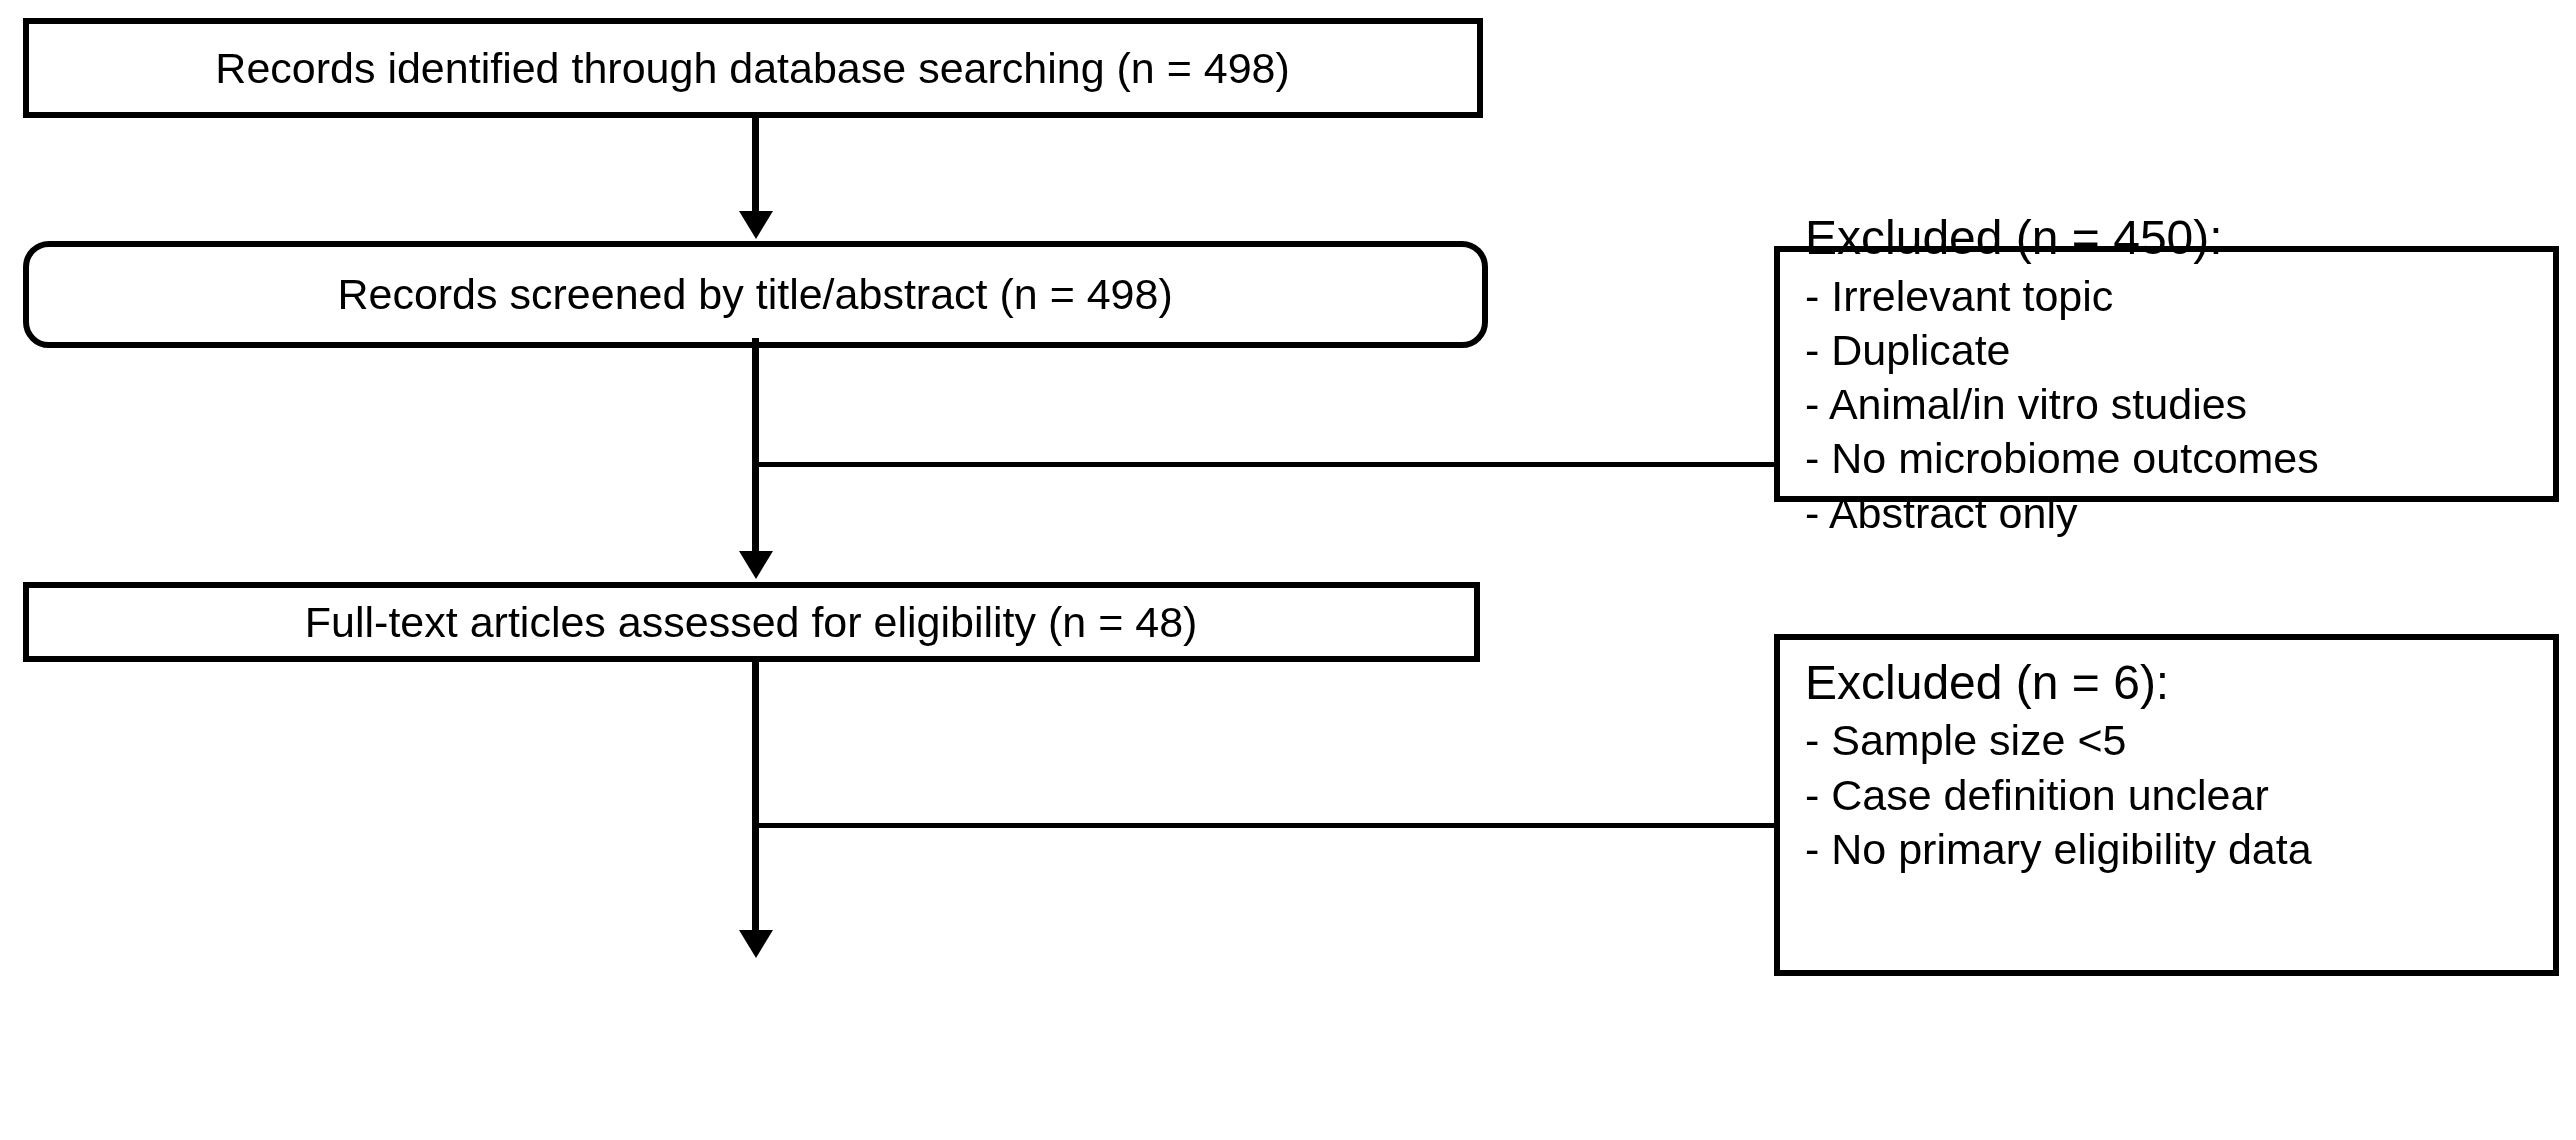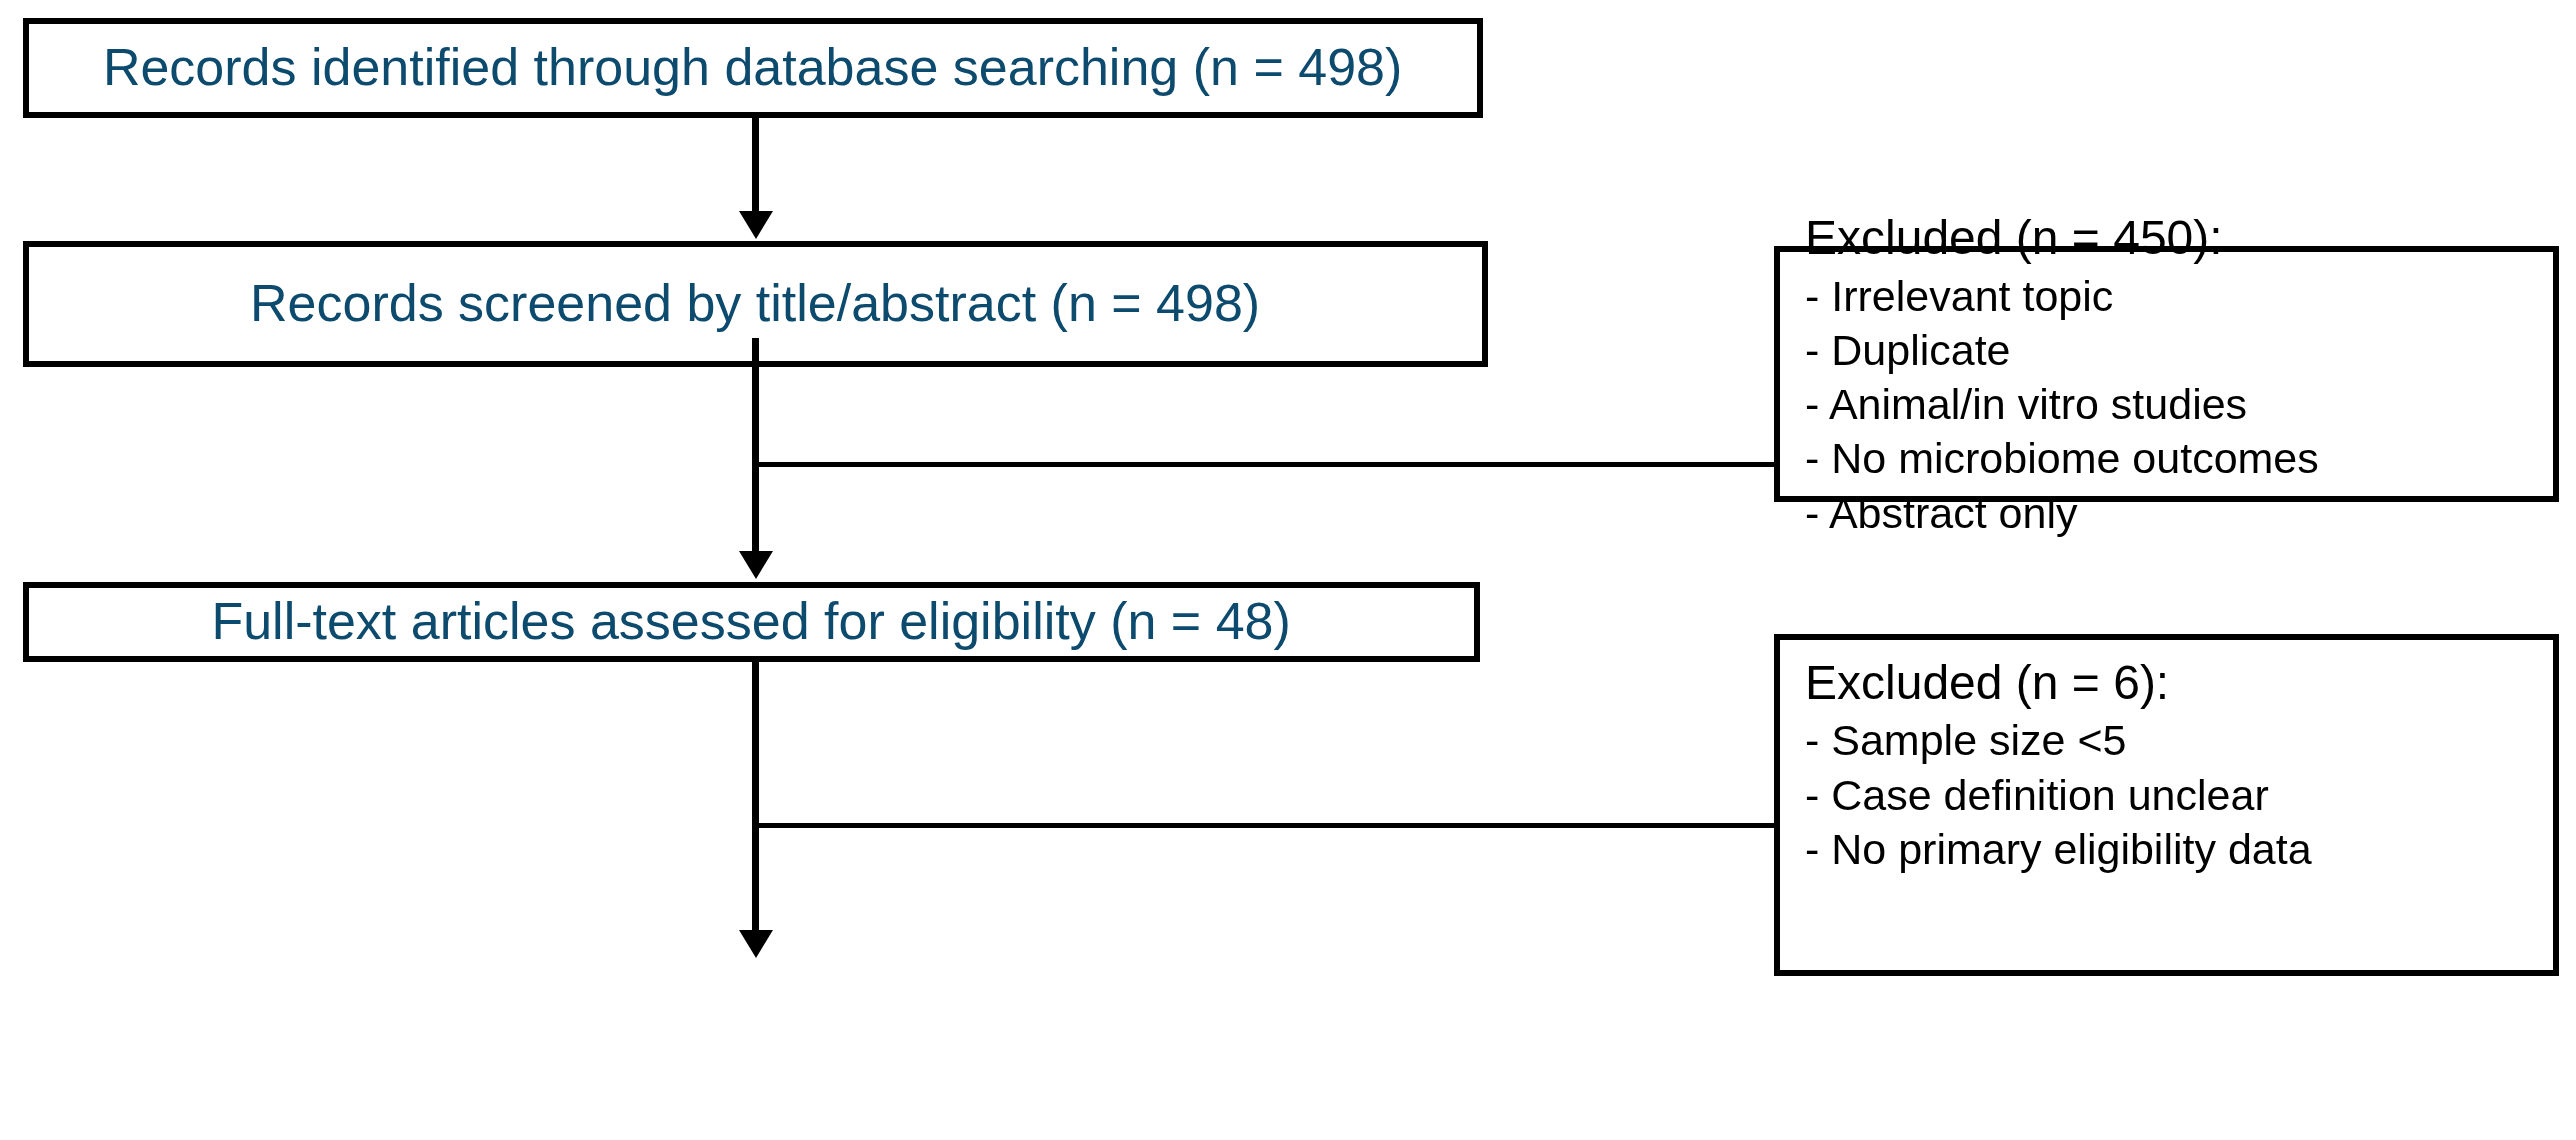--- a/index.html
+++ b/index.html
@@ -23,23 +23,23 @@
     position: absolute;
     box-sizing: border-box;
     border: 6.3px solid #000000;
     background: #ffffff;
     display: flex;
     align-items: center;
     justify-content: center;
   }
   .box-text {
     text-align: center;
-    font-size: 52px;
+    font-size: 43px;
     line-height: 1.22;
-    color: #0c4a6e;
+    color: #000000;
     white-space: pre-line;
     padding: 0 9px;
   }
   .excl-box {
     position: absolute;
     box-sizing: border-box;
     border: 6.3px solid #000000;
     background: #ffffff;
     display: flex;
     flex-direction: column;
@@ -83,21 +83,21 @@
 
 <div id="diagram">
 
   <div class="box" style="left:22.6px; top:18px; width:1460px; height:100px;">
     <span class="box-text">Records identified through database searching (n = 498)</span>
   </div>
 
   <div class="v-line" style="left:752px; top:118px; height:95px;"></div>
   <div class="arrow-head" style="left:739px; top:211px;"></div>
 
-  <div class="box" style="left:22.6px; top:241px; width:1465px; height:126px;">
+  <div class="box" style="left:22.6px; top:241px; width:1465px; height:107px;border-radius:26px;">
     <span class="box-text">Records screened by title/abstract (n = 498)</span>
   </div>
 
   <div class="v-line" style="left:752px; top:338px; height:215px;"></div>
   <div class="arrow-head" style="left:739px; top:551px;"></div>
 
   <div class="h-line" style="left:757px; top:462px; width:1021px;"></div>
 
   <div class="excl-box" style="left:1774px; top:246px; width:785px; height:256px;">
     <div class="excl-title">Excluded (n = 450):</div>

